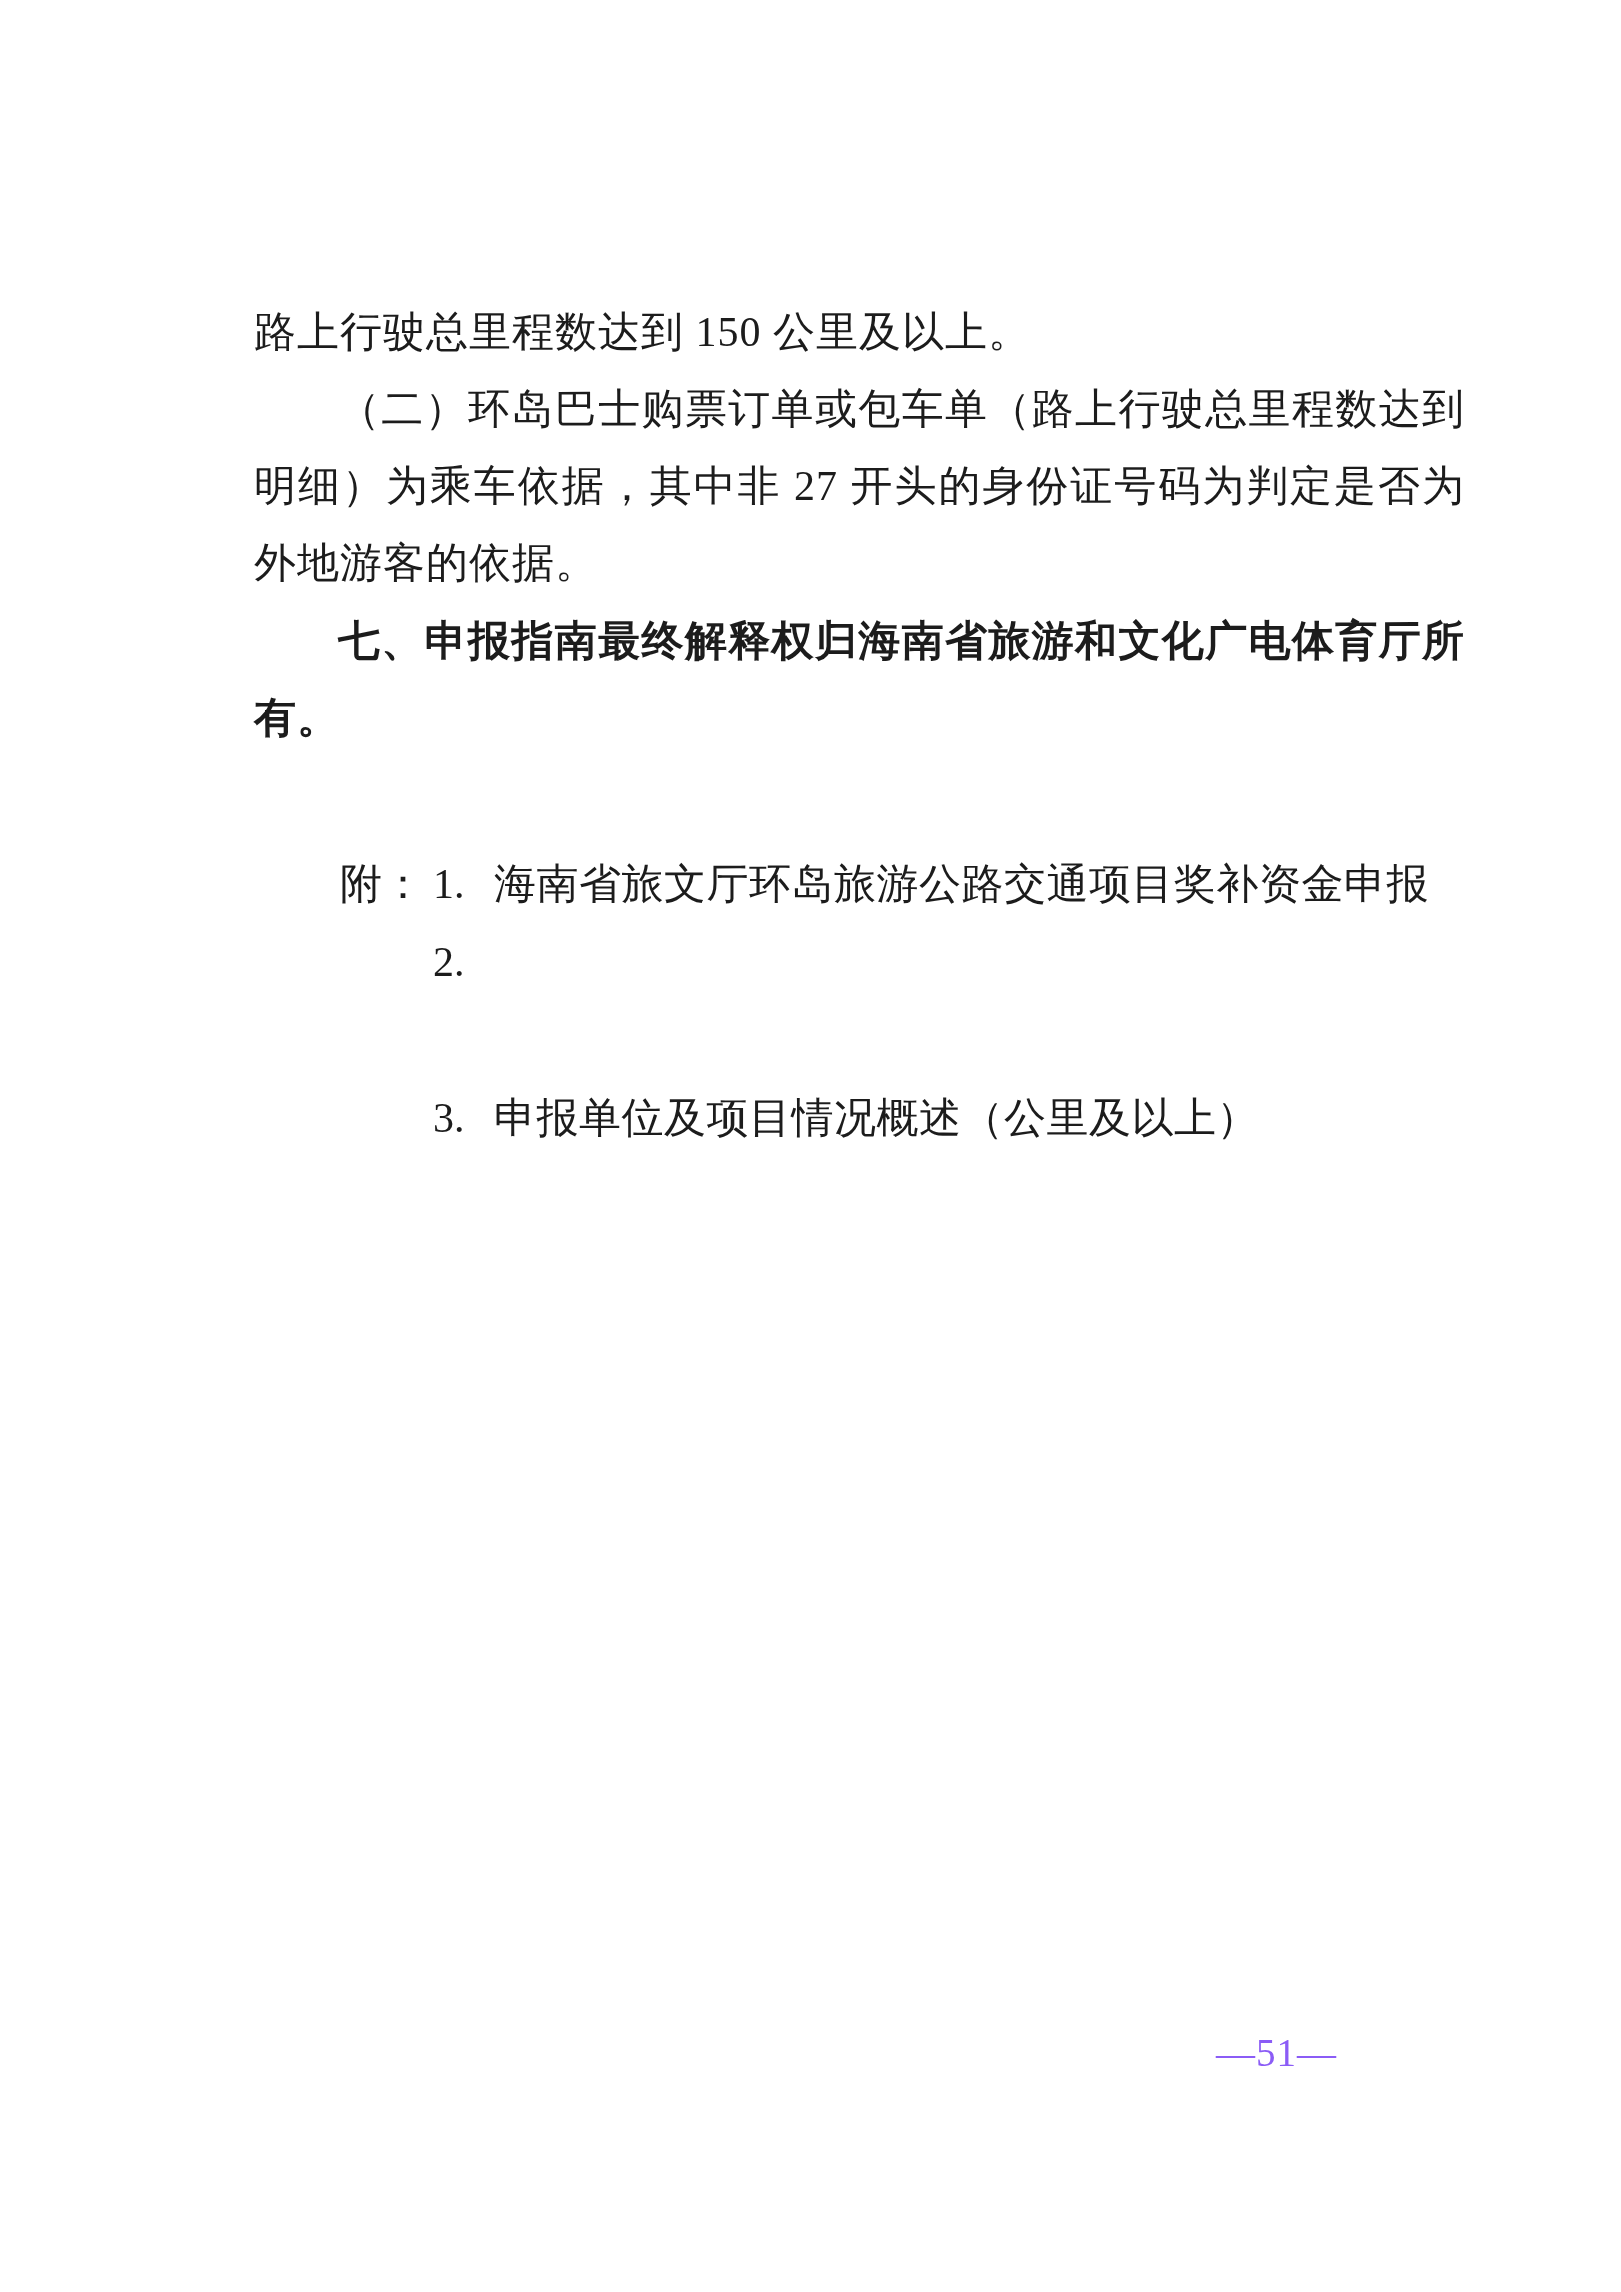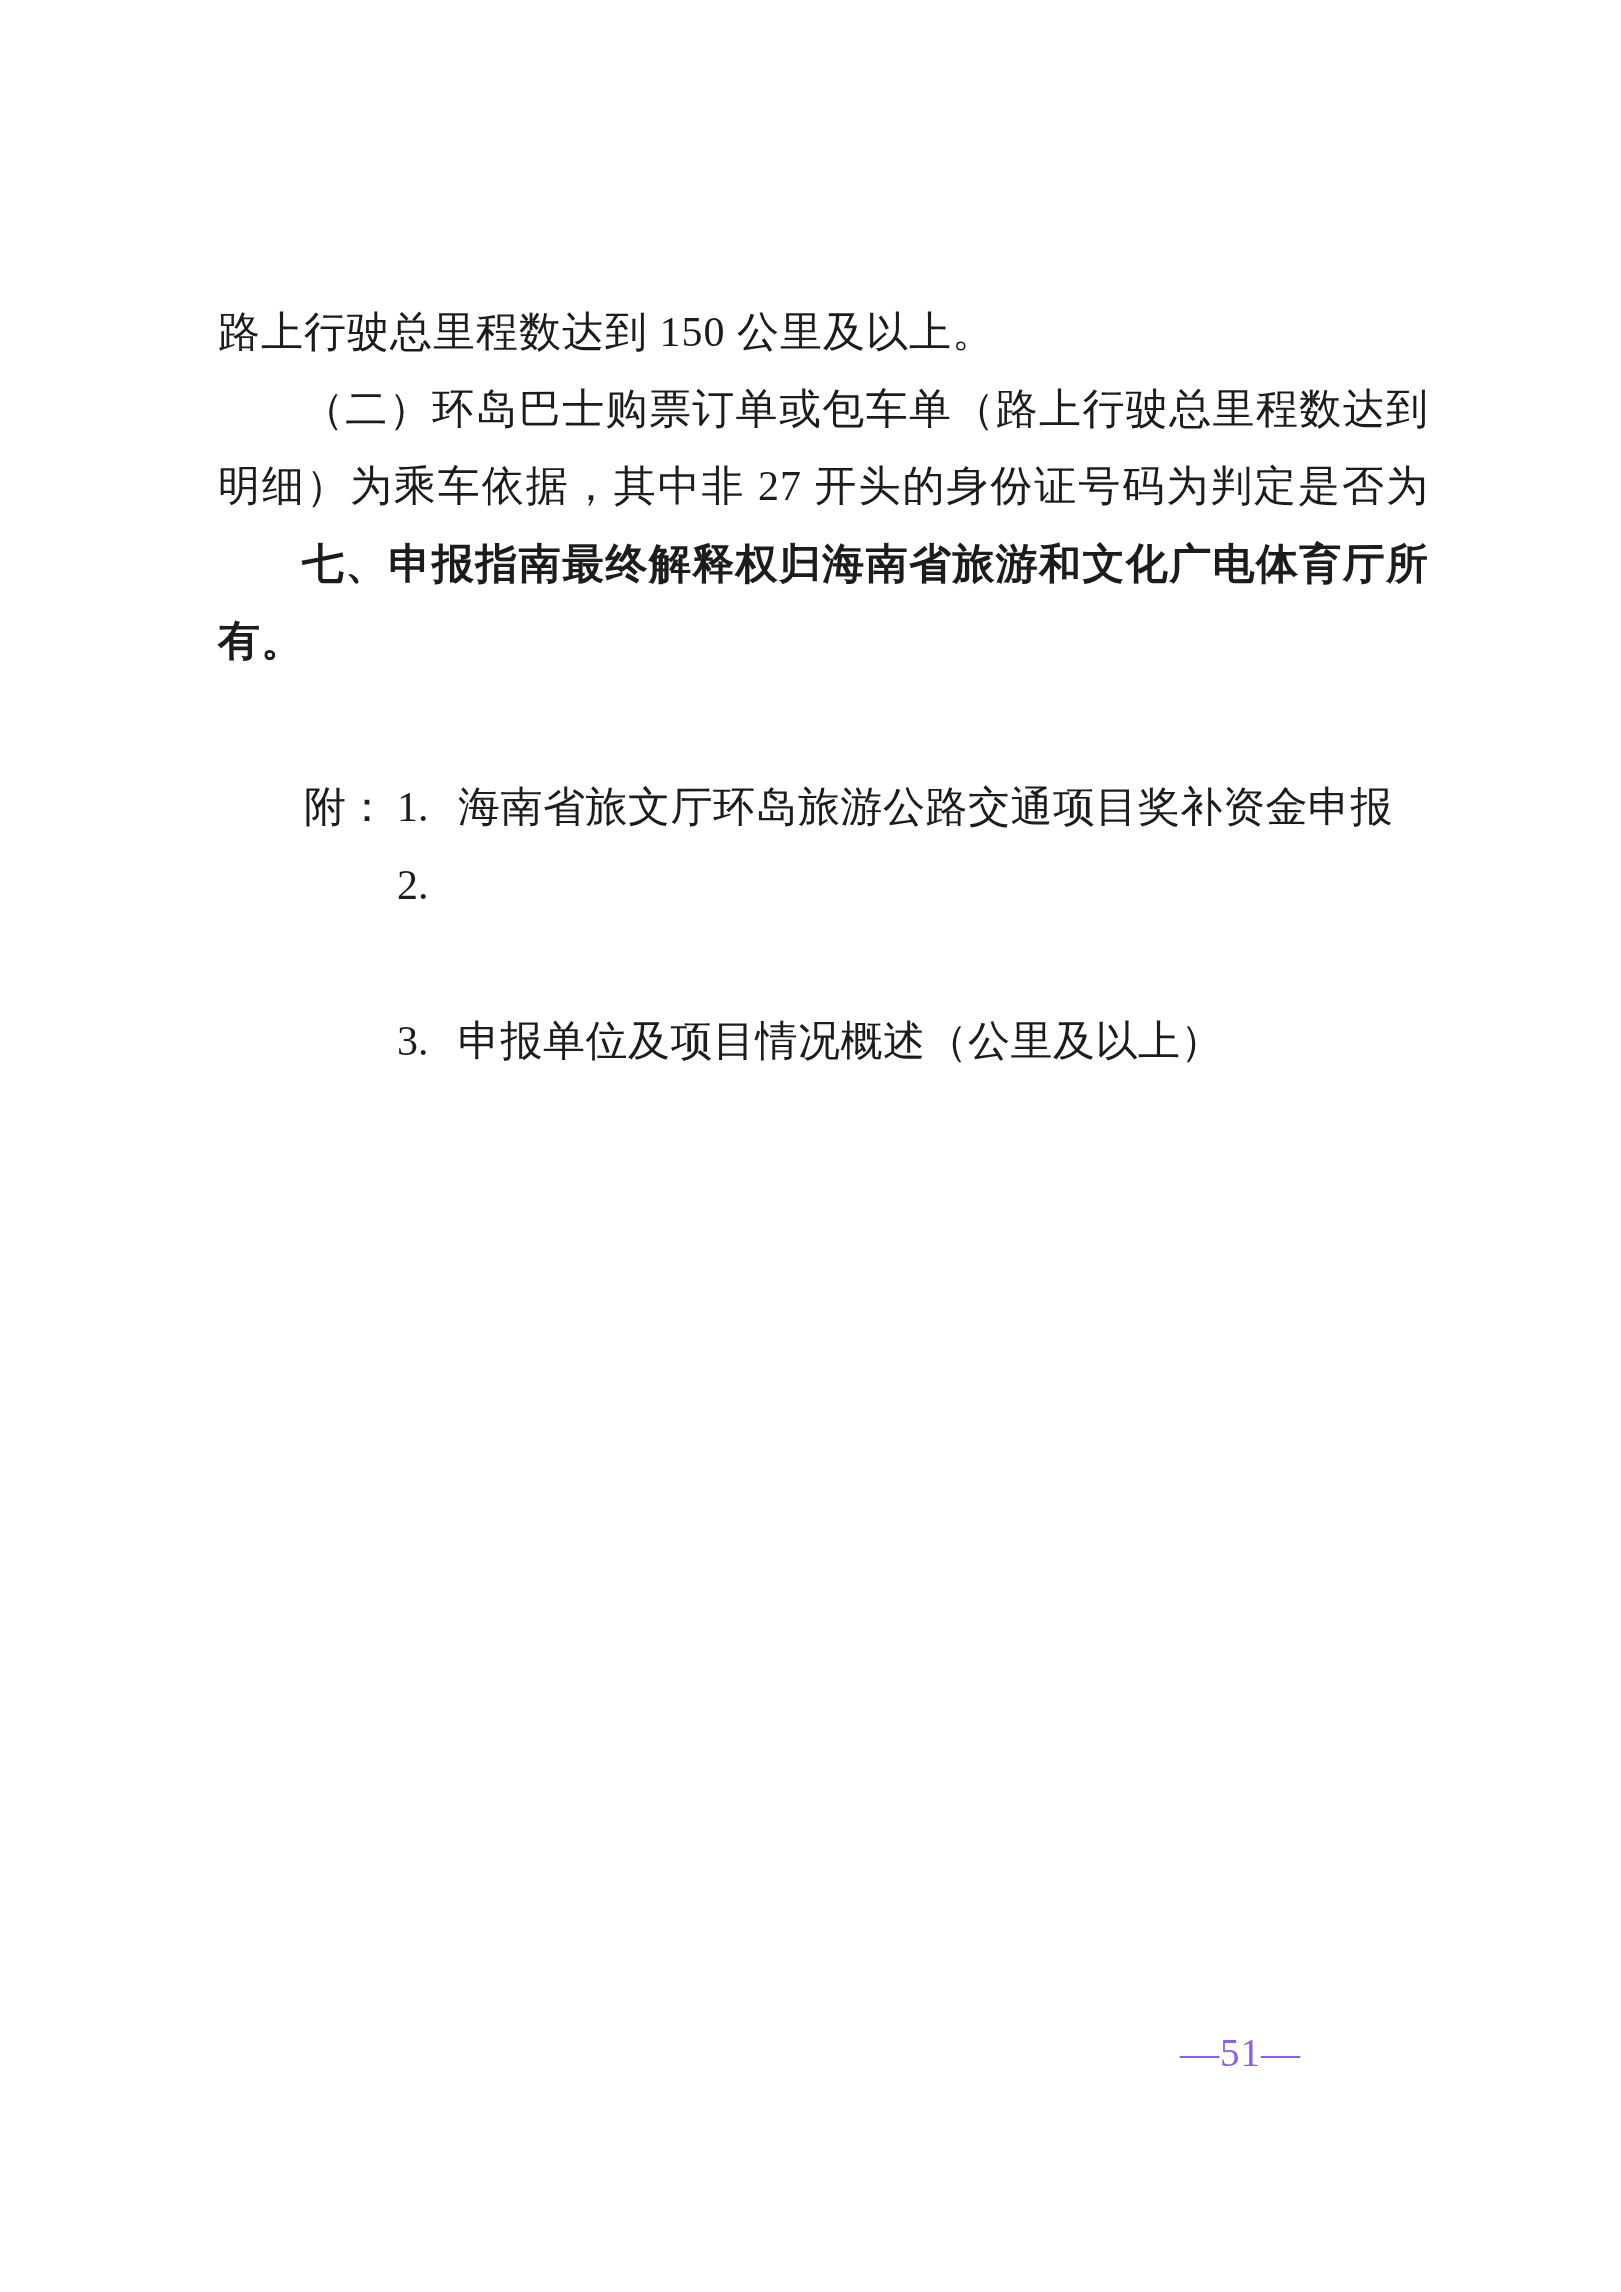--- a/index.html
+++ b/index.html
@@ -8,20 +8,21 @@
     background: #ffffff;
   }
   .page {
     position: relative;
     width: 1501px;
     height: 2293px;
     background: #ffffff;
     color: #1c1c1c;
     font-family: "Liberation Serif", serif;
     overflow: hidden;
+    margin-left: 36px;
   }
   .content {
     position: absolute;
     left: 218px;
     top: 294px;
     width: 1211px;
   }
   .line {
     font-size: 42px;
     line-height: 77px;
@@ -82,20 +83,21 @@
 
 <div class="page">
   <div class="content">
 
     <div class="line">路上行驶总里程数达到 150 公里及以上。</div>
 
     <div class="line justify indent2">（二）环岛巴士购票订单或包车单（路上行驶总里程数达到</div>
 
     <div class="line justify">明细）为乘车依据，其中非 27 开头的身份证号码为判定是否为</div>
 
+    <div class="line">外地游客的依据。</div>
 
     <div class="line heading justify indent2">七、申报指南最终解释权归海南省旅游和文化广电体育厅所</div>
 
     <div class="line heading">有。</div>
 
     <div class="attachments">
 
       <div class="attach-row">
         <div class="attach-label">附：</div>
         <div class="attach-num">1.</div>

